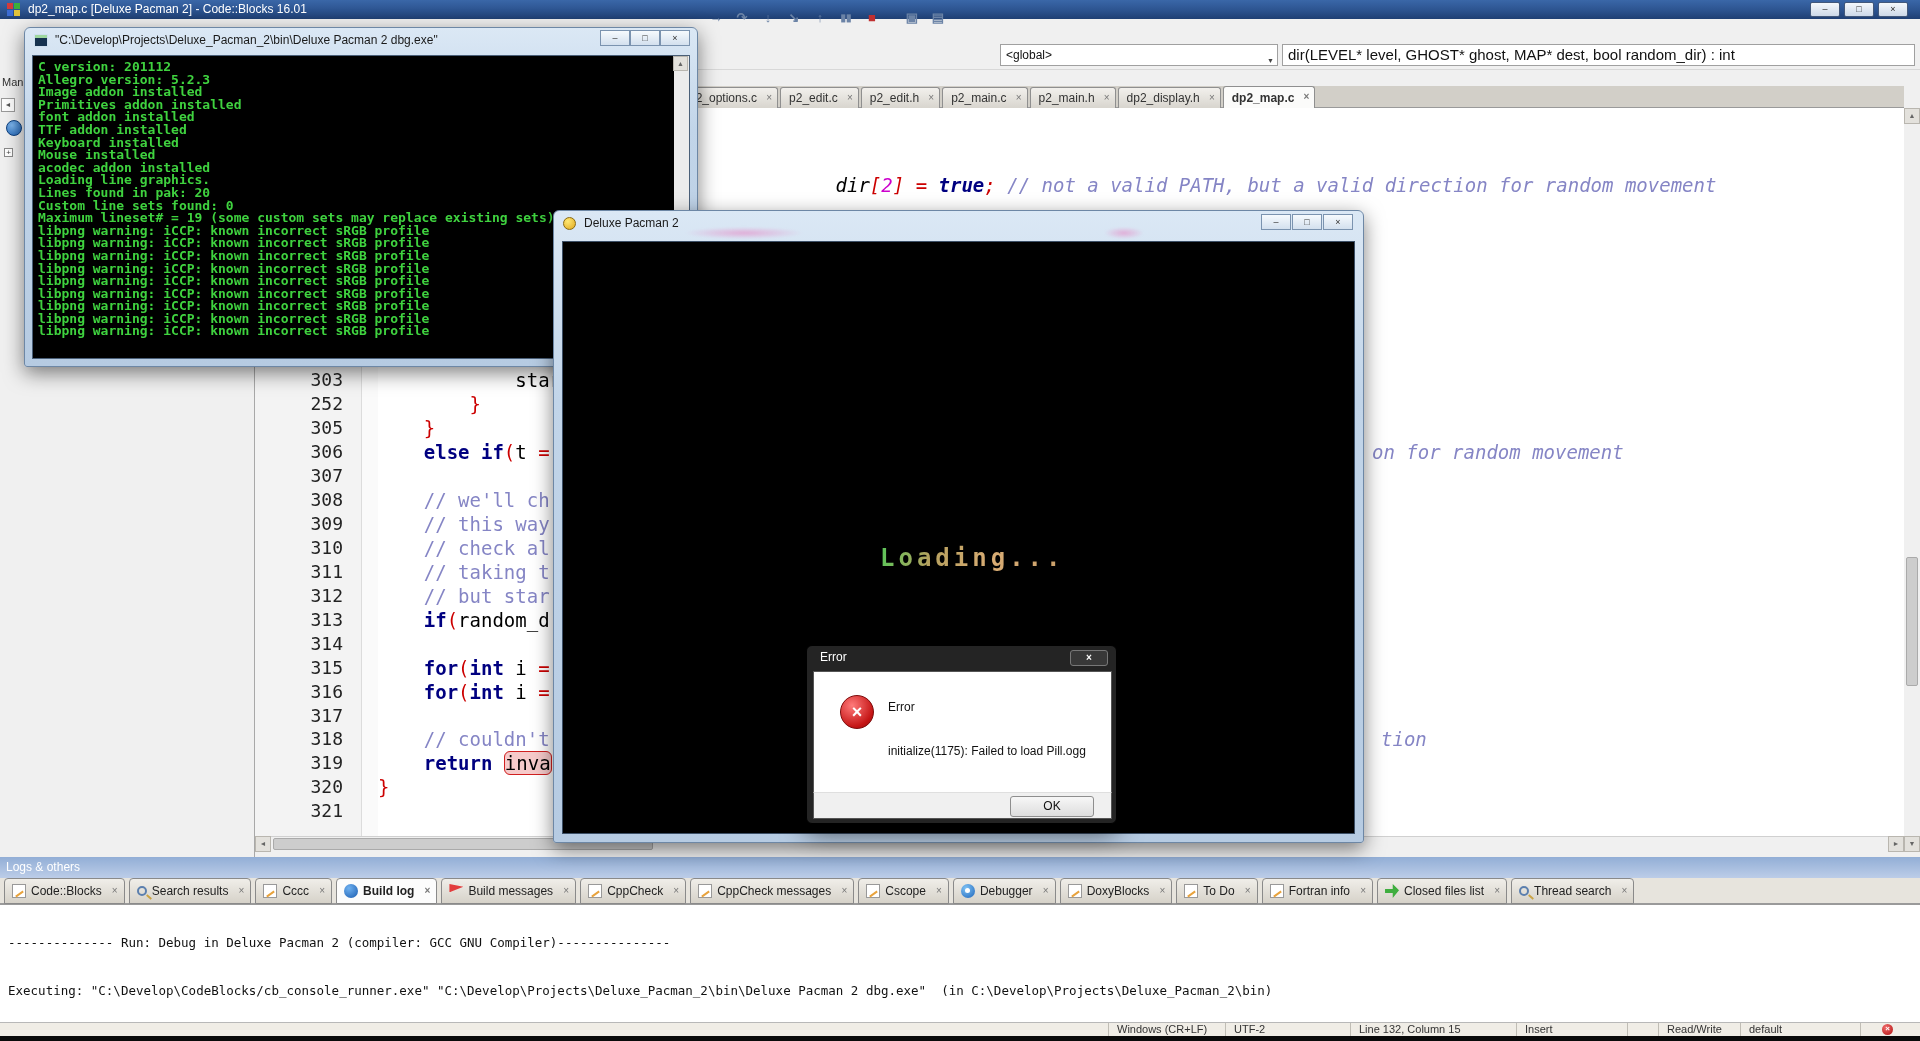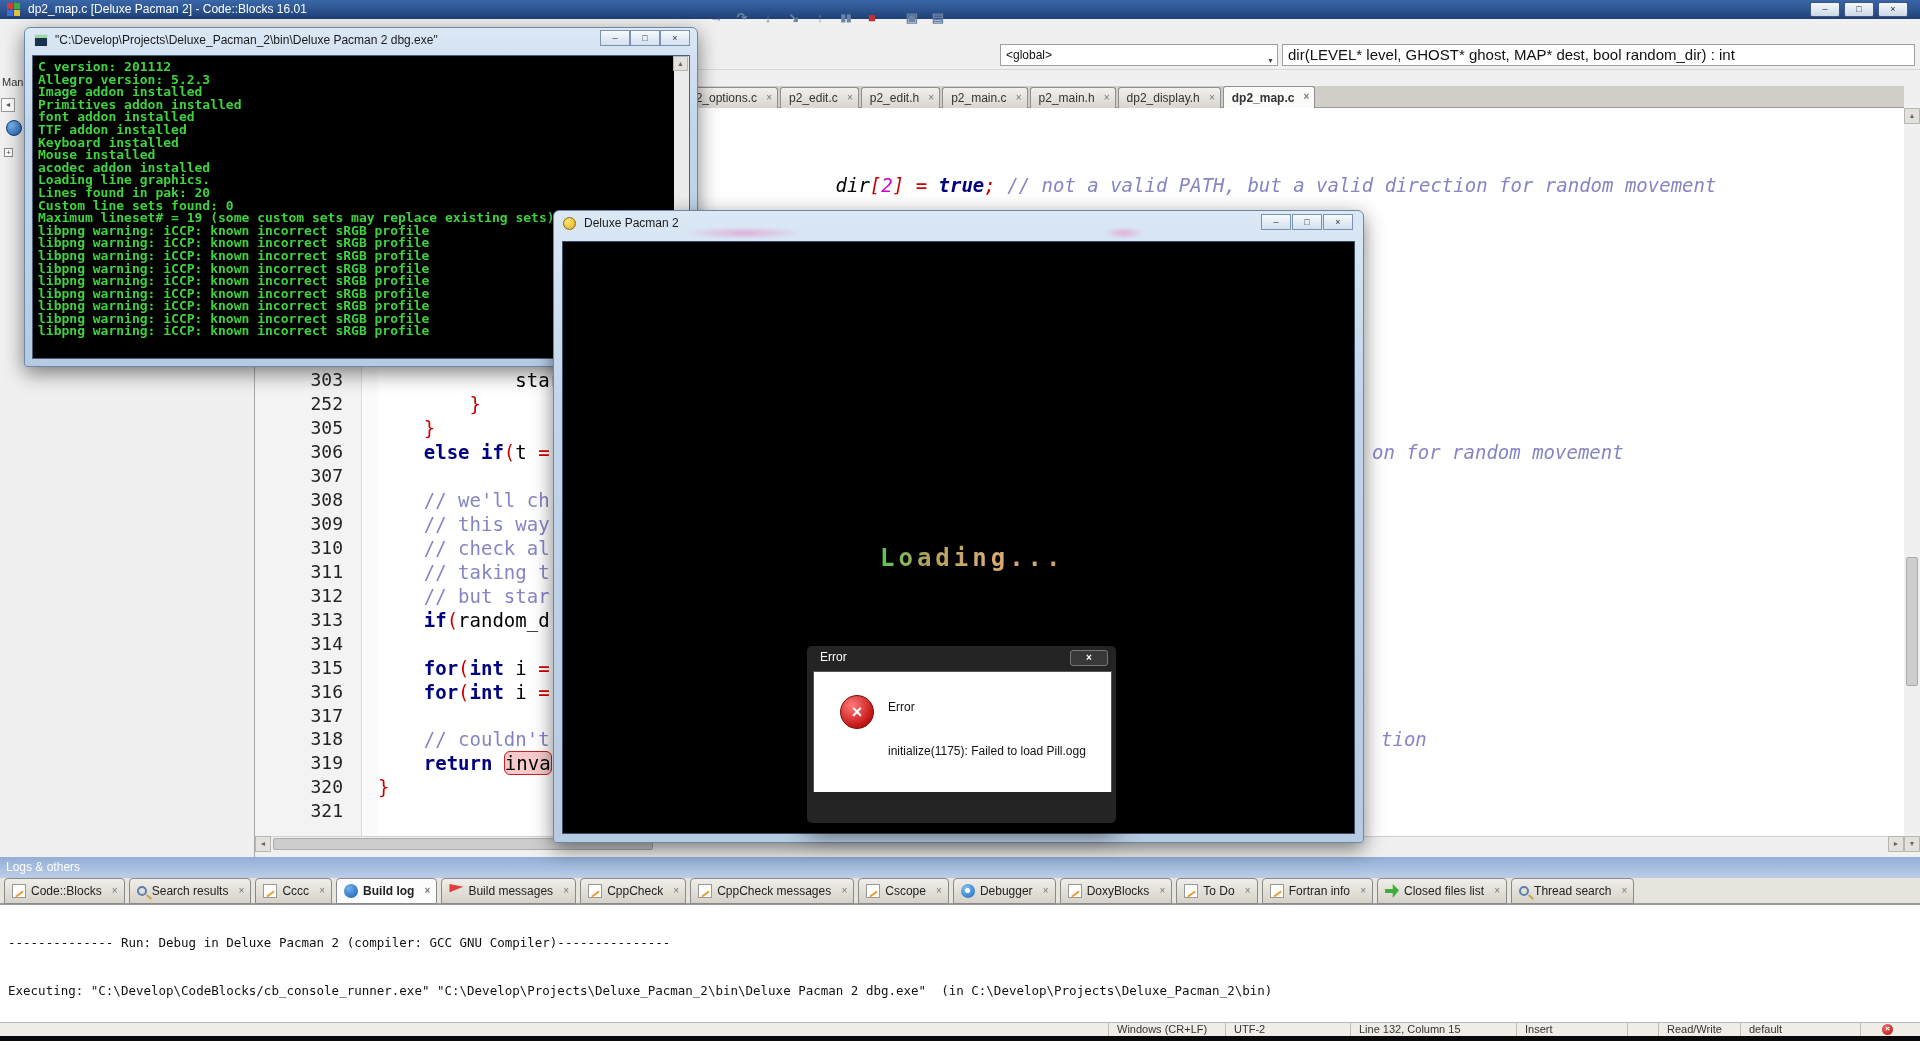--- a/index.html
+++ b/index.html
@@ -368,20 +368,23 @@
   </div>
 
   <div class="errwin">
     <span class="etitle">Error</span>
     <span class="errclose">×</span>
     <div class="errbody">
       <span class="erricon">×</span>
       <span class="errheading">Error</span>
       <span class="errmsg">initialize(1175): Failed to load Pill.ogg</span>
     </div>
+    <div class="errfoot">
+      <span class="okbtn">OK</span>
+    </div>
   </div>
 
   <div class="logscap">Logs &amp; others</div>
   <div style="position:absolute;left:0;top:878px;width:1920px;height:26px;background:#e7e4dd;border-bottom:1px solid #9a9a9a"></div>
   <div class="ltabs">
     <div class="ltab">
         <span class="li li-page"></span>
         <span>Code::Blocks</span>
         <span class="x">×</span>
       </div>

